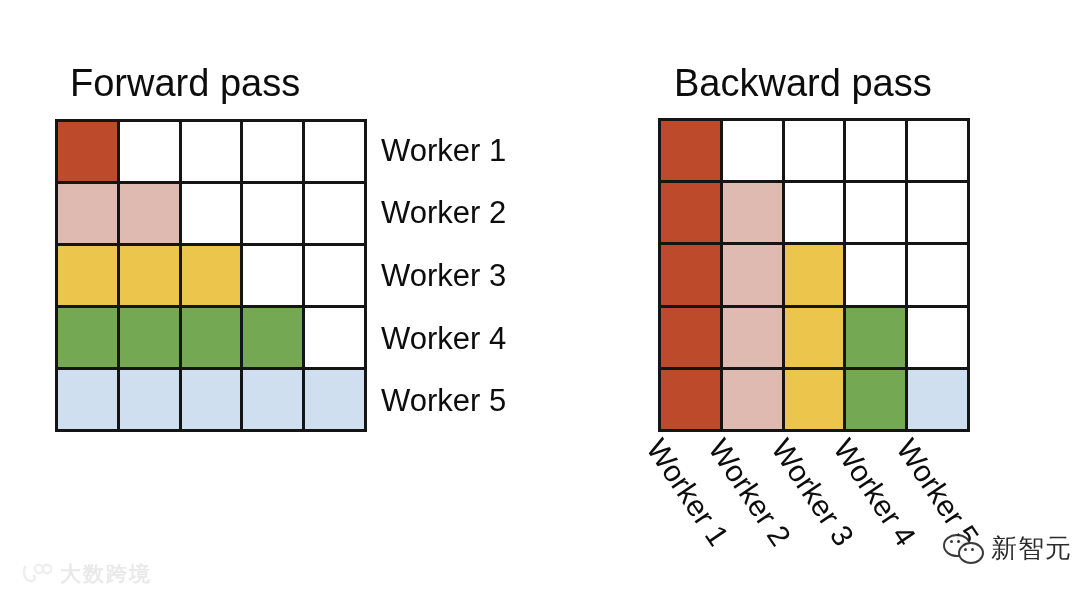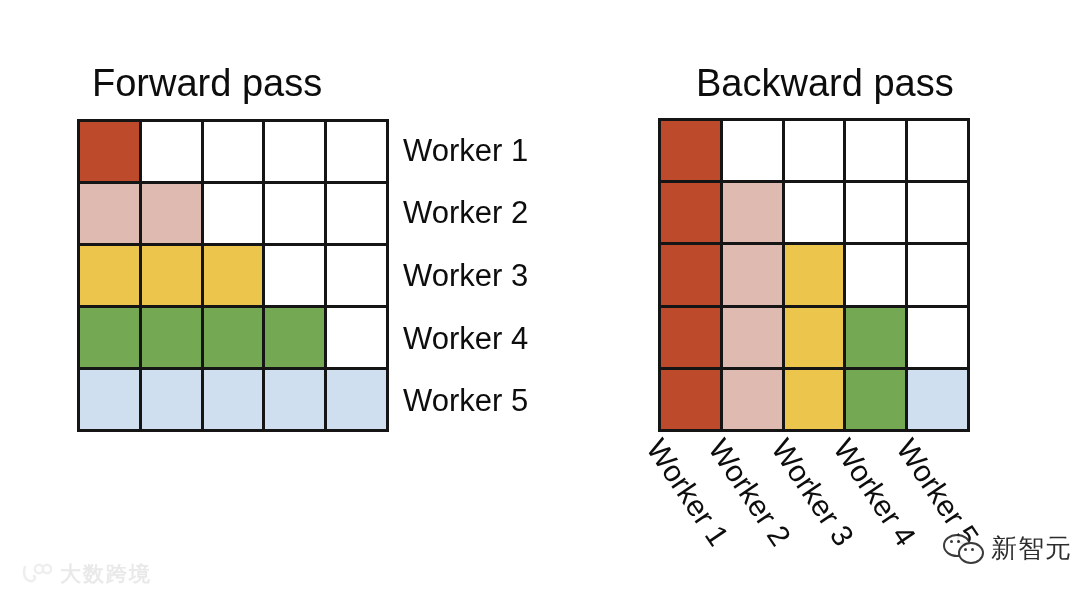--- a/index.html
+++ b/index.html
@@ -20,21 +20,20 @@
     position: absolute;
     left: 0;
     top: 0;
     width: 1080px;
     height: 600px;
   }
 
   
   .panel {
     position: absolute;
-    margin-left: 22px;
   }
   #panel-forward { left: 0px;   top: 0px; width: 560px; height: 600px; }
   #panel-backward{ left: 600px; top: 0px; width: 480px; height: 600px; }
 
   
   .panel-title {
     position: absolute;
     font-size: 38px;
     font-weight: 400;
     letter-spacing: 0px;

